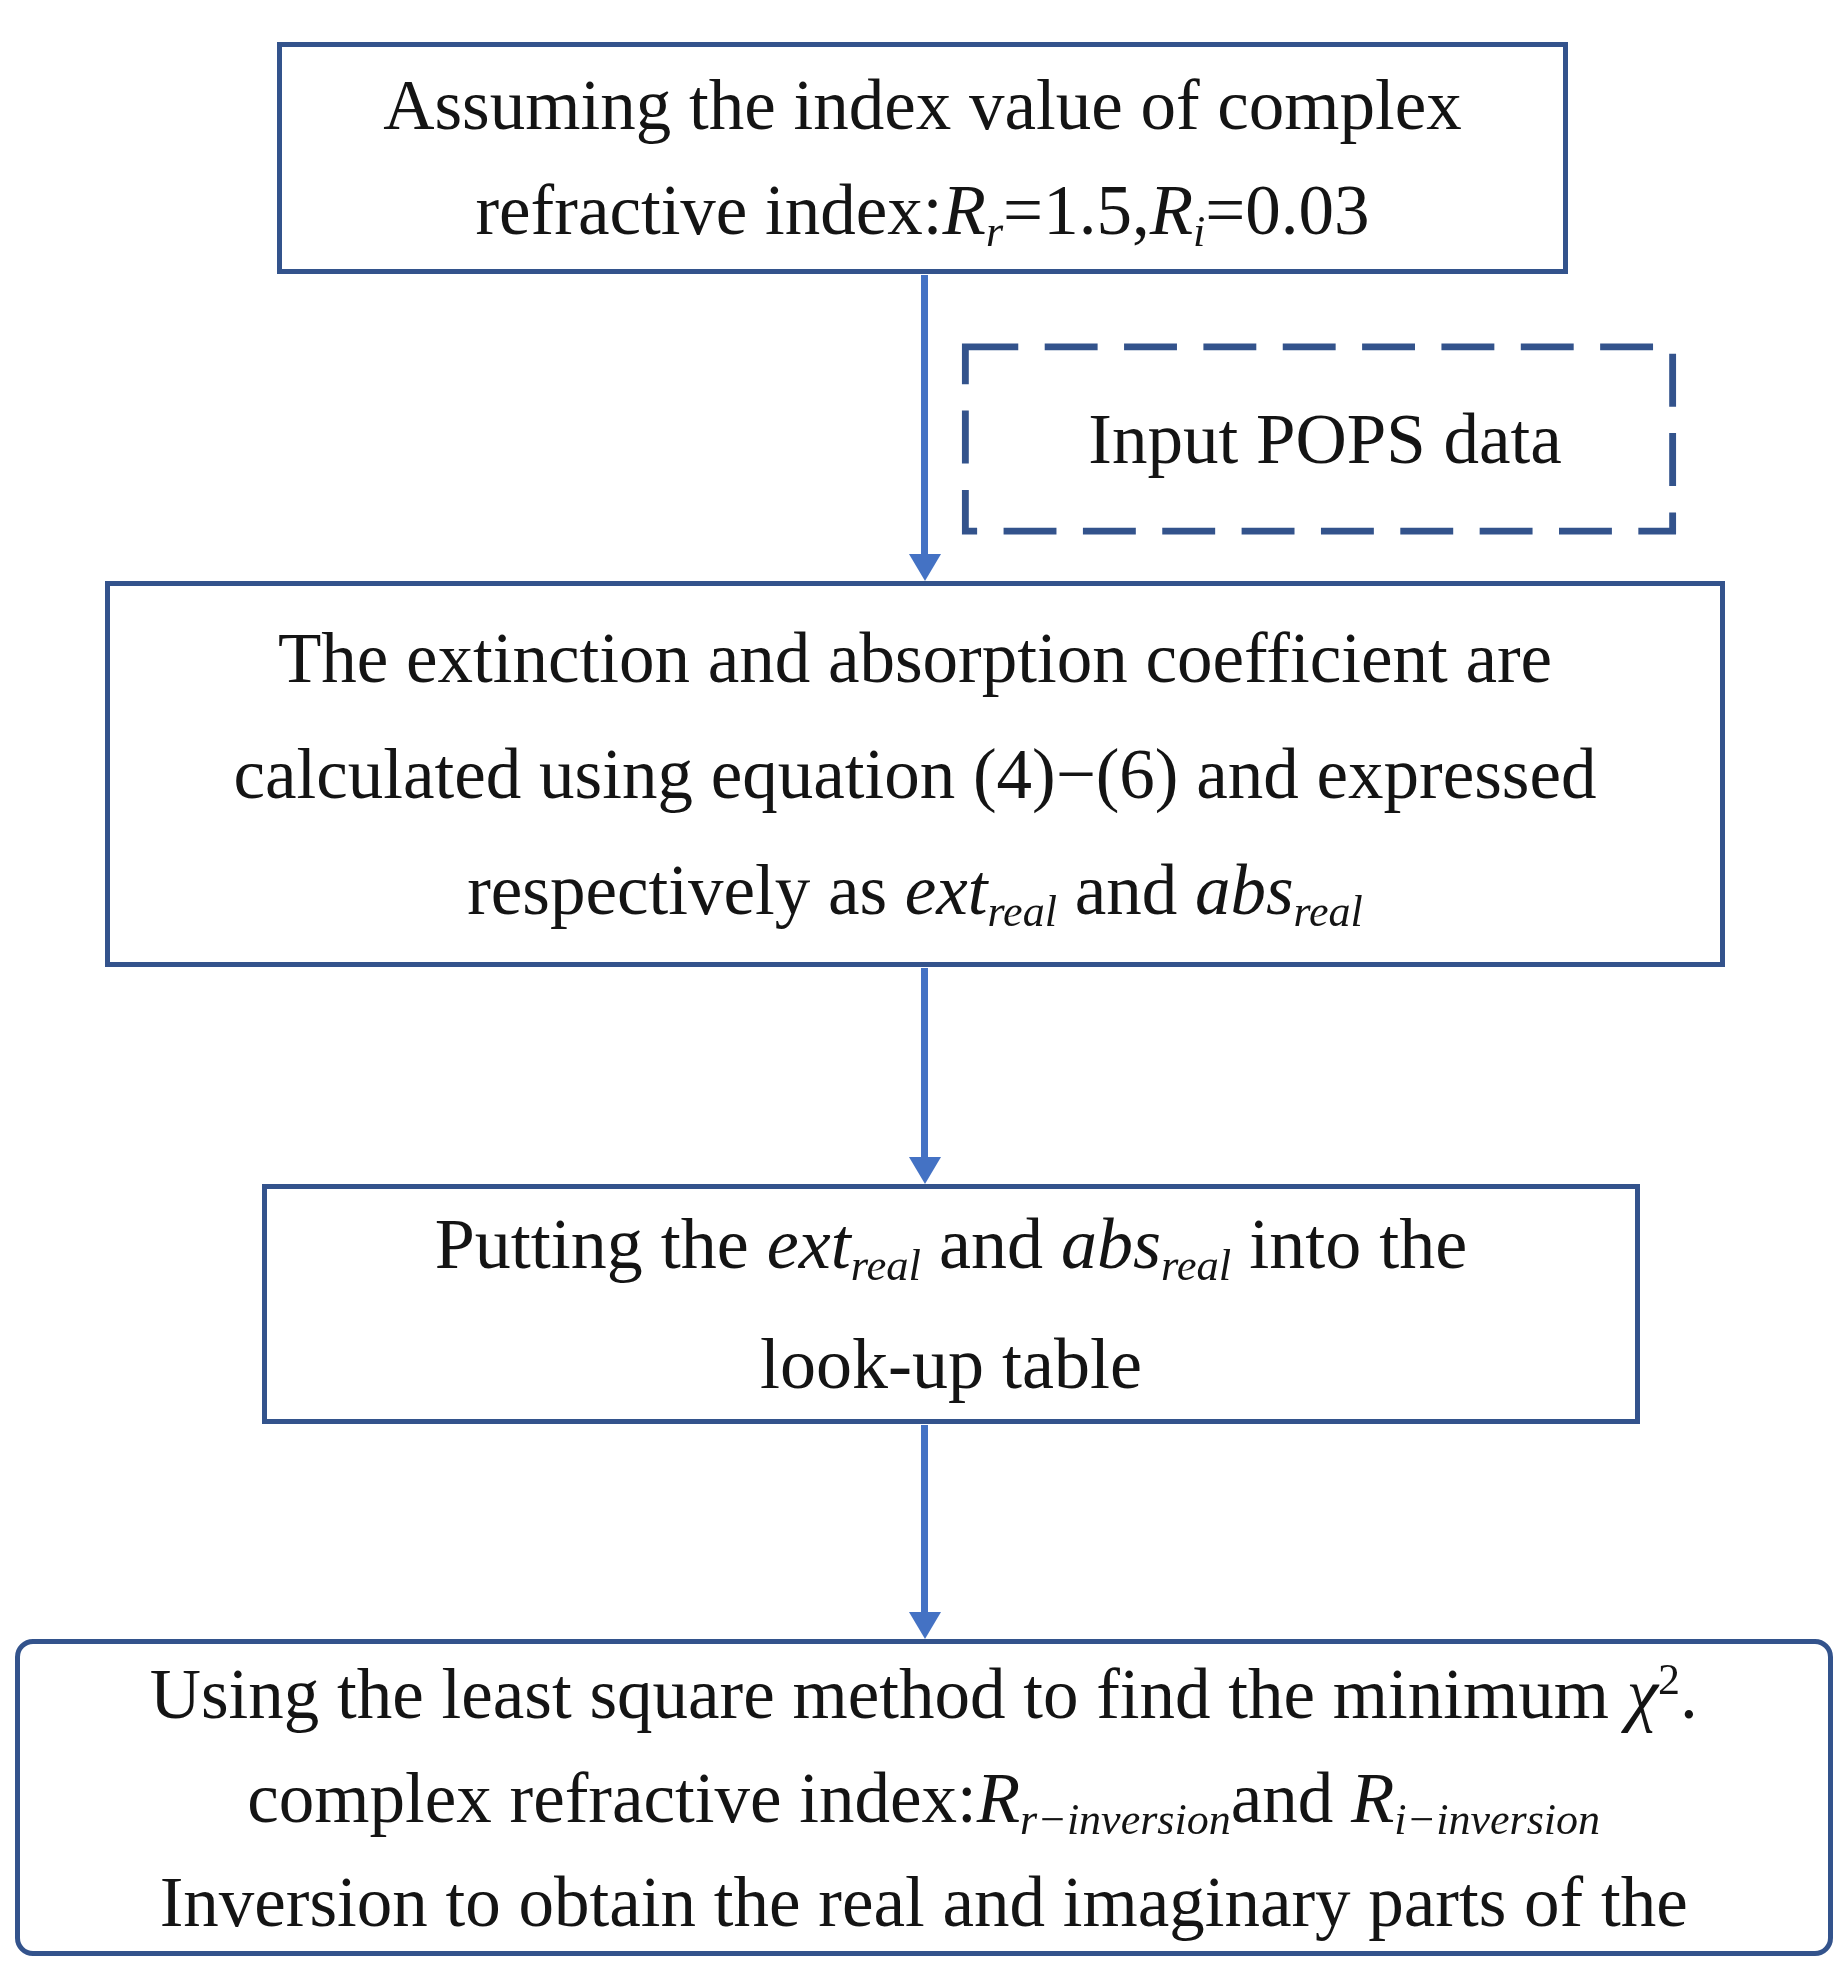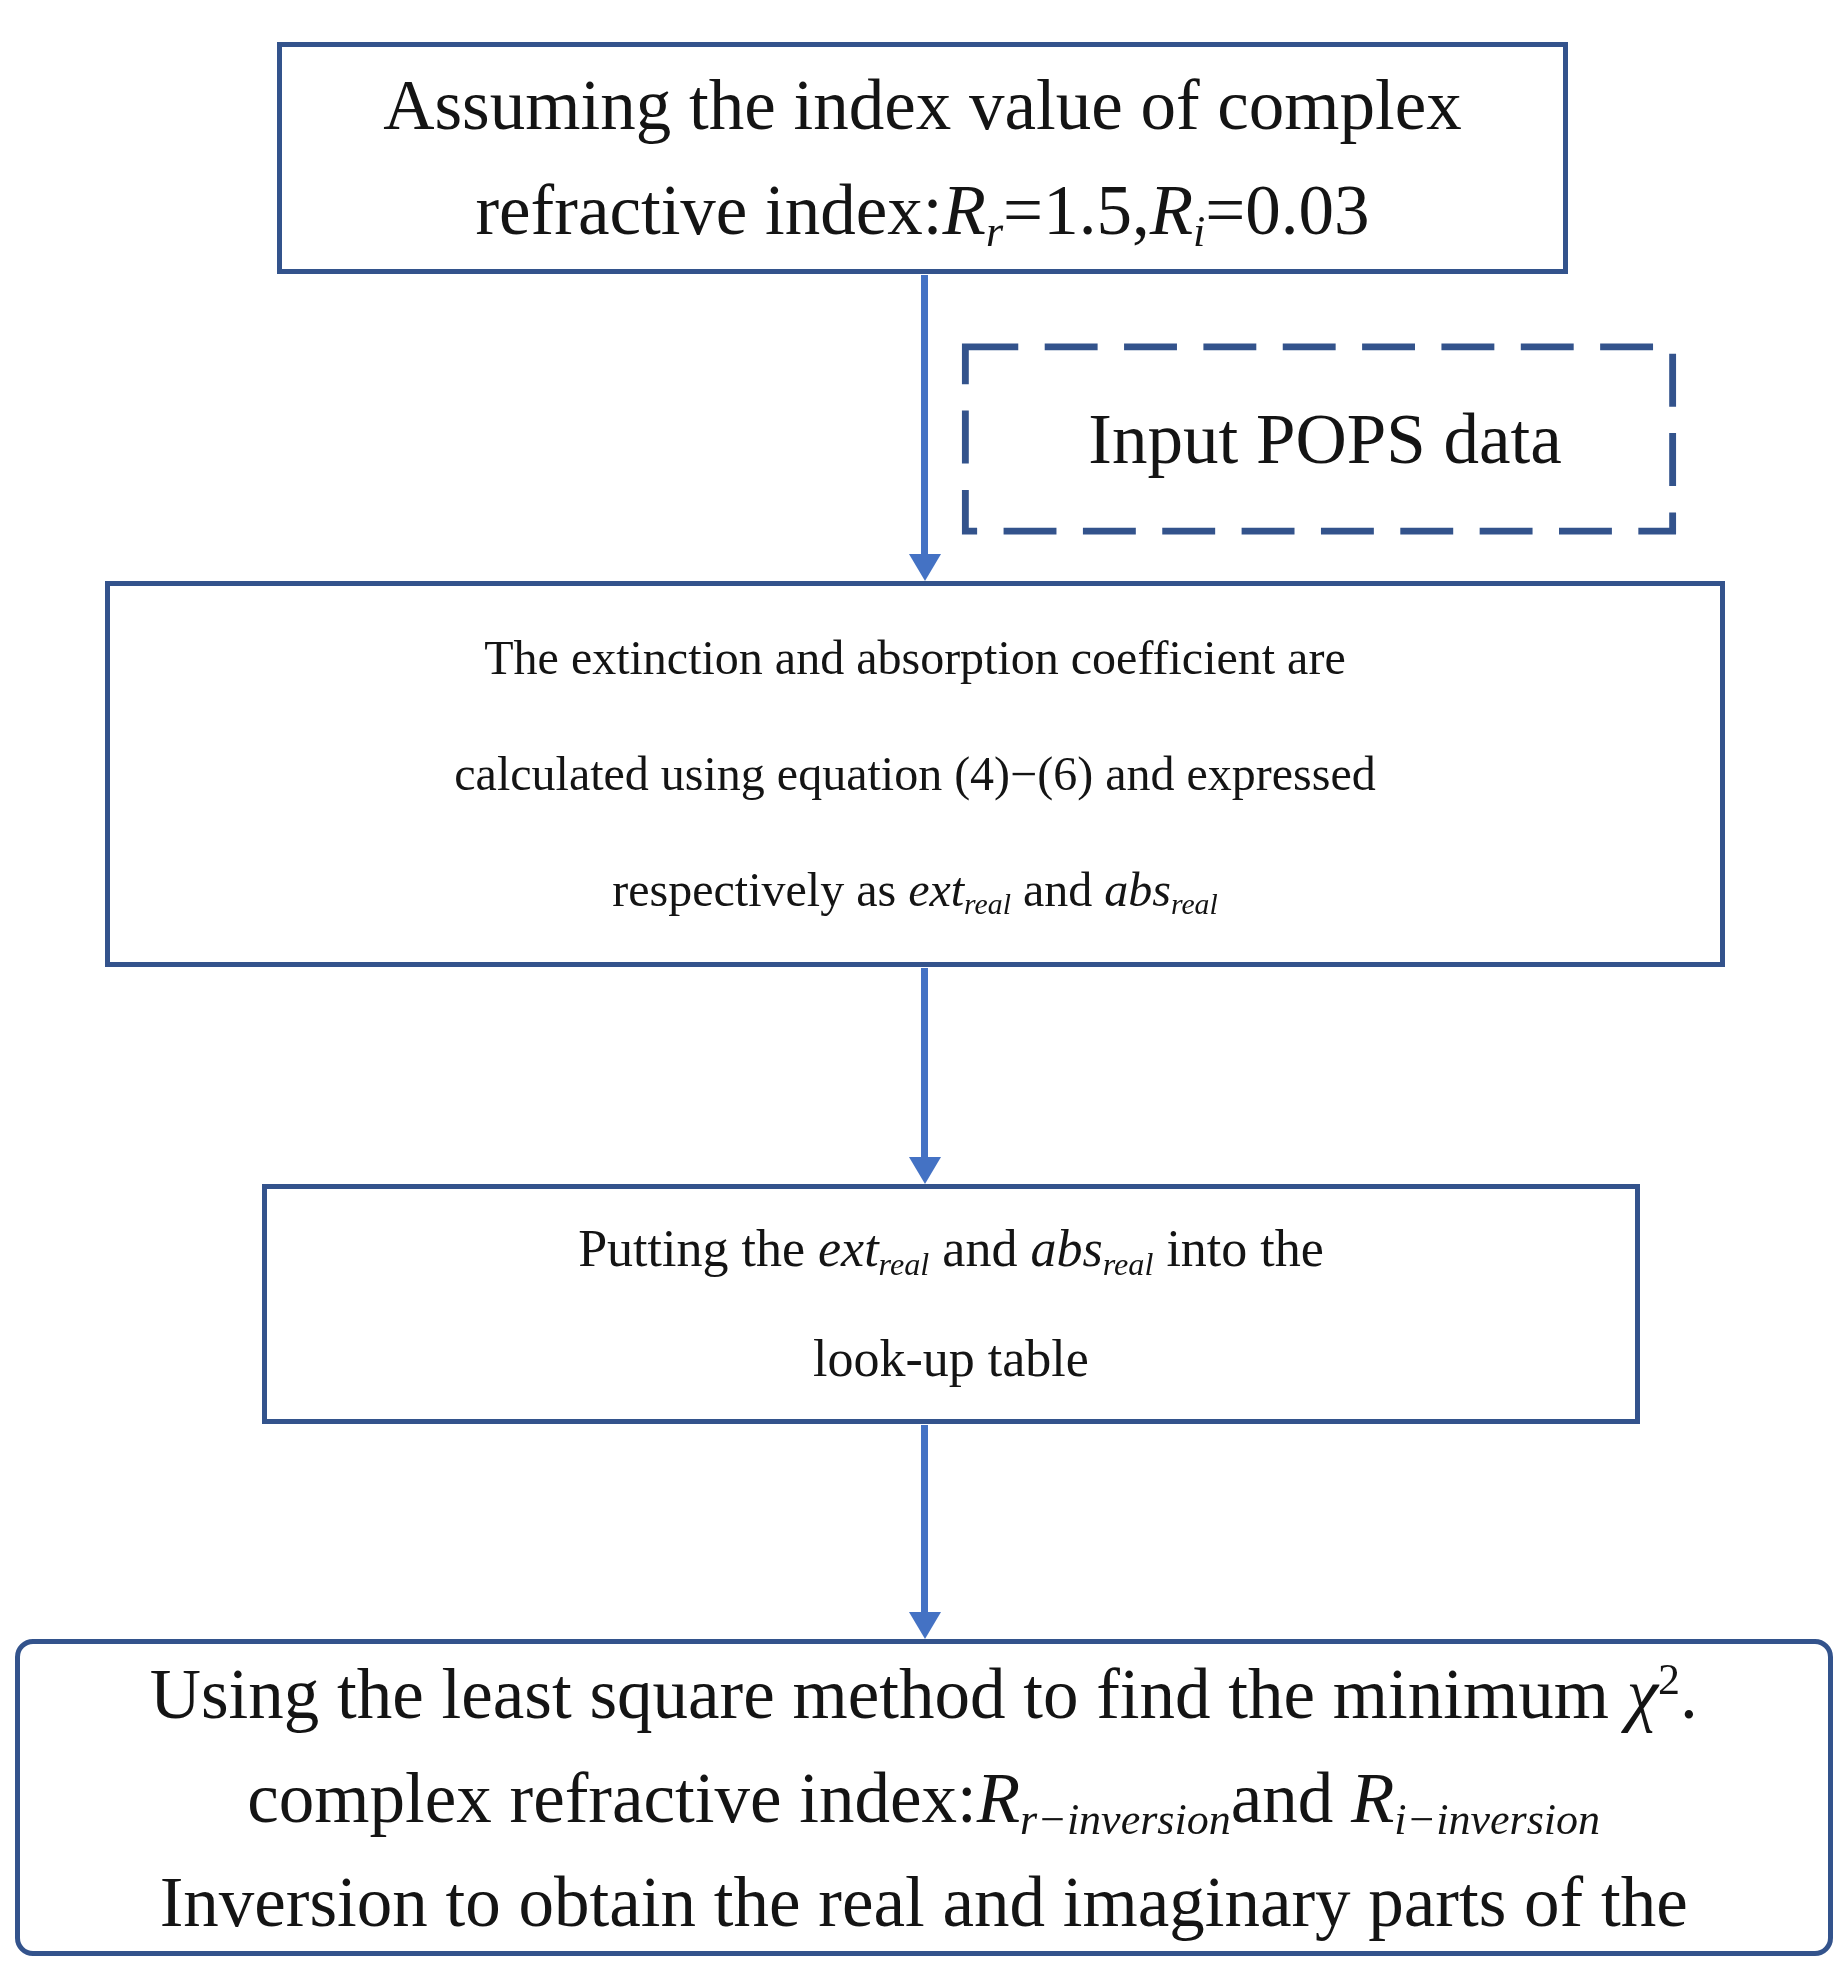--- a/index.html
+++ b/index.html
@@ -24,22 +24,22 @@
     background: #ffffff;
   }
   .box .line { white-space: nowrap; }
   .it { font-style: italic; }
   sub, sup { line-height: 0; font-size: 62%; font-style: inherit; }
   sub { vertical-align: -0.28em; }
   sup { vertical-align: 0.55em; }
 
   #box-assume   { left: 277px;  top: 42px;   width: 1291px; height: 232px; font-size: 71px; line-height: 105px; }
   #box-input    { left: 961px;  top: 343px;  width: 716px;  height: 192px; border: none; font-size: 71px; line-height: 98px; background: transparent; }
-  #box-calc     { left: 105px;  top: 581px;  width: 1620px; height: 386px; font-size: 48px; line-height: 116px; }
-  #box-lookup   { left: 262px;  top: 1184px; width: 1378px; height: 240px; font-size: 52px; line-height: 110px; }
+  #box-calc     { left: 105px;  top: 581px;  width: 1620px; height: 386px; font-size: 71px; line-height: 116px; }
+  #box-lookup   { left: 262px;  top: 1184px; width: 1378px; height: 240px; font-size: 72px; line-height: 110px; justify-content: space-between; }
   #box-invert   { left: 14.7px;   top: 1639px; width: 1818px; height: 317px; font-size: 71px; line-height: 104px; border-radius: 18px; }
 
   #box-input svg { position: absolute; left: 0; top: 0; }
   #box-input .line { position: relative; margin-left: 12px; }
 
   .arrow {
     position: absolute;
     width: 33px;
     display: flex;
     flex-direction: column;

